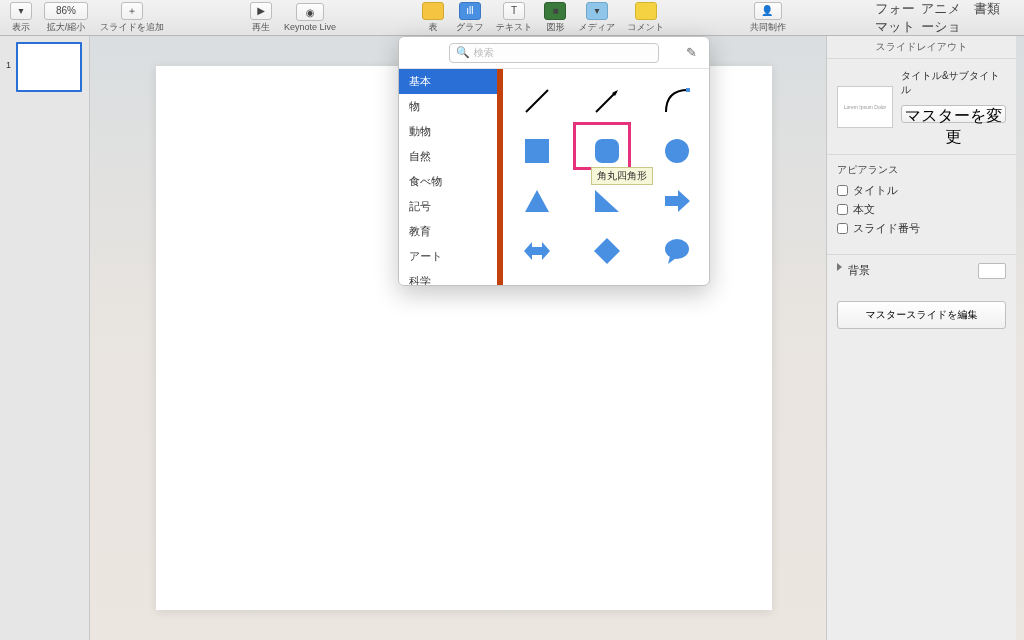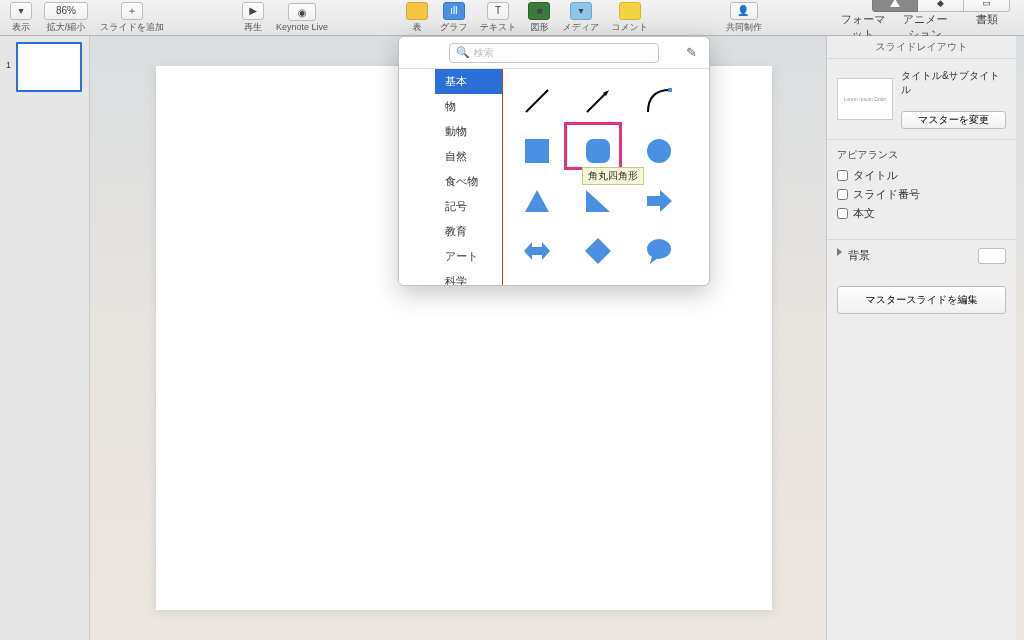--- a/index.html
+++ b/index.html
@@ -37,40 +37,40 @@
   
   .canvas-wrap { position:absolute; top:36px; left:90px; right:190px; bottom:0; }
   .canvas { position:absolute; top:30px; left:66px; width:616px; height:544px; background:#fff; box-shadow:0 2px 10px rgba(0,0,0,0.1);}
 
   
   .inspector { position:absolute; top:36px; right:8px; width:190px; bottom:0; background:#ededed; border-left:1px solid #c8c8c8; font-size:11px; color:#333;}
   .insp-title { text-align:center; padding:4px 0; font-size:10px; color:#666; border-bottom:1px solid #d8d8d8;}
   .master-row { display:flex; align-items:center; padding:10px; border-bottom:1px solid #d8d8d8;}
   .master-thumb { width:56px; height:42px; background:#fff; border:1px solid #ccc; display:flex; flex-direction:column; align-items:center; justify-content:center; font-size:5px; color:#999;}
   .master-info { margin-left:8px; font-size:10px; flex:1;}
-  .change-btn { margin-top:14px; width:100%; height:18px; border:1px solid #c0c0c0; border-radius:3px; background:linear-gradient(#fff,#f0f0f0); font-size:10px;}
+  .change-btn { margin-top:8px; width:100%; height:18px; border:1px solid #c0c0c0; border-radius:3px; background:linear-gradient(#fff,#f0f0f0); font-size:16px;}
   .section-label { padding:8px 10px 4px; font-size:10px; color:#444;}
   .chk-row { display:flex; align-items:center; padding:2px 10px; font-size:11px;}
   .chk-row input { margin-right:5px; width:11px; height:11px;}
   .bg-row { display:flex; padding:8px 10px; border-top:1px solid #d8d8d8; margin-top:16px;}
   .disclosure { width:0; height:0; border-top:4px solid transparent; border-bottom:4px solid transparent; border-left:5px solid #777; margin-right:6px;}
   .swatch { width:28px; height:16px; border:1px solid #bbb; background:#fff; margin-left:auto; border-radius:2px;}
   .edit-master-btn { margin:14px 10px; height:28px; border:1px solid #c0c0c0; border-radius:3px; background:linear-gradient(#fff,#f0f0f0); font-size:10px; display:block; width:calc(100% - 20px);}
 
   
   .popover { position:absolute; top:36px; left:398px; width:312px; height:250px; background:#fff; border:1px solid #c2c2c2; border-radius:6px; box-shadow:0 8px 24px rgba(0,0,0,0.22); display:flex; flex-direction:column; overflow:hidden;}
   .pop-header { height:32px; display:flex; align-items:center; padding:0 10px; border-bottom:1px solid #e2e2e2;}
   .search-box { flex:1; height:20px; border:1px solid #c8c8c8; border-radius:4px; background:#fdfdfd; display:flex; align-items:center; padding:0 6px; color:#999; font-size:10px; margin:0 40px;}
   .search-box .mag { font-size:11px; margin-right:4px;}
   .pen-icon { font-size:13px; color:#666; position:absolute; right:12px; top:8px;}
   .pop-body { flex:1; display:flex; overflow:hidden;}
-  .cat-list { width:104px; background:#fff; border-right:1px solid #c2410c; overflow-y:auto; font-size:11px;padding-left:36px;}
+  .cat-list { width:104px; background:#fff; border-right:6px solid #c2410c; overflow-y:auto; font-size:11px;}
   .cat-item { padding:5px 10px; color:#333; cursor:default;}
   .cat-item.active { background:#2a6fd6; color:#fff;}
-  .shape-grid { flex:1; padding:10px 12px; display:grid; grid-template-columns: repeat(4, 44px); grid-auto-rows:44px; gap:6px 17px; overflow-y:auto; align-content:start;}
+  .shape-grid { flex:1; padding:10px 12px; display:grid; grid-template-columns: repeat(4, 44px); grid-auto-rows:44px; gap:6px 26px; overflow-y:auto; align-content:start;}
   .shape-cell { display:flex; align-items:center; justify-content:center; position:relative;}
   .shape-cell svg { width:34px; height:34px;}
   .highlight { position:absolute; border:3px solid #e6327a; width:58px; height:48px; top:-7px; left:-12px; pointer-events:none;}
   .tooltip { position:absolute; top:38px; left:6px; background:#f6f6d8; border:1px solid #c8c88a; font-size:10px; padding:1px 5px; white-space:nowrap; color:#333; z-index:5;}
 </style>
 </head>
 <body>
 
 <div class="toolbar">
   <div class="tb-group">
@@ -137,21 +137,21 @@
     <div class="tb-btn">
       <div class="right-tabs">
         <div class="rt-btn active">
             <svg width="14" height="12" viewBox="0 0 14 12">
               <path d="M2 10 L7 2 L12 10" fill="#fff"></path>
             </svg>
           </div>
         <div class="rt-btn">◆</div>
         <div class="rt-btn">▭</div>
       </div>
-      <div style="display:flex; gap:16px; font-size:11px;">
+      <div style="display:flex; gap:0; font-size:13px;">
         <span style="width:46px; text-align:center;">フォーマット</span>
         <span style="width:46px; text-align:center;">アニメーション</span>
         <span style="width:46px; text-align:center;">書類</span>
       </div>
     </div>
   </div>
 </div>
 
 <div class="navigator">
   <div class="slide-thumb">
@@ -175,25 +175,25 @@
       <button class="change-btn">マスターを変更</button>
     </div>
   </div>
   <div class="section-label">アピアランス</div>
   <div class="chk-row">
       <input type="checkbox" style="">
       <span>タイトル</span>
     </div>
   <div class="chk-row">
       <input type="checkbox" style="">
-      <span>スライド番号</span>
+      <span>本文</span>
     </div>
   <div class="chk-row">
       <input type="checkbox" style="">
-      <span>本文</span>
+      <span>スライド番号</span>
     </div>
   <div class="bg-row">
     <div class="disclosure"></div>
     <span>背景</span>
     <div class="swatch"></div>
   </div>
   <button class="edit-master-btn">マスタースライドを編集</button>
 </div>
 
 <div class="popover">

